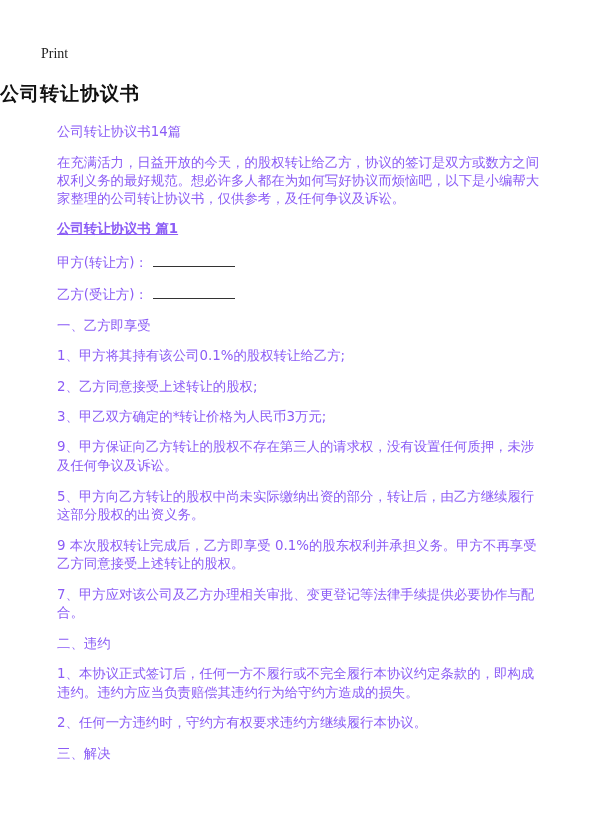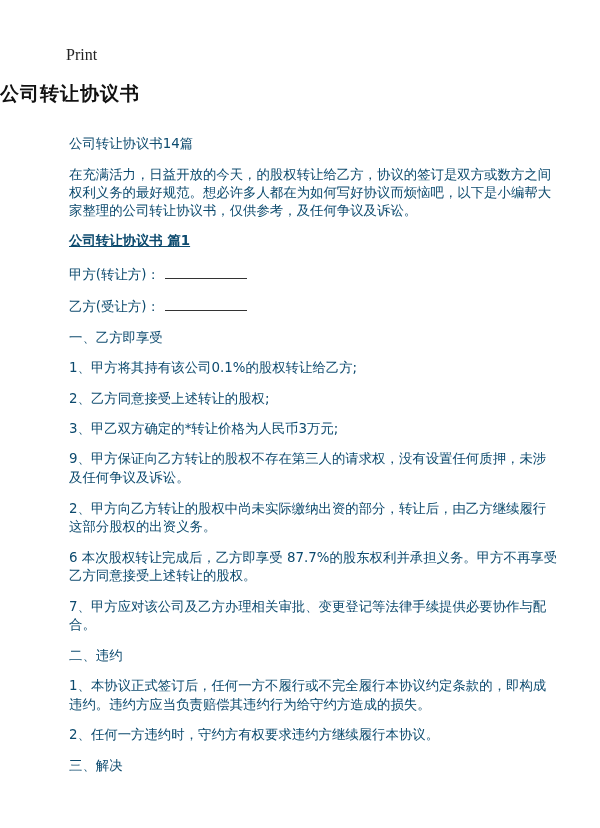--- a/index.html
+++ b/index.html
@@ -10,24 +10,24 @@
     body {
       width: 600px;
       height: 828px;
       position: relative;
       overflow: hidden;
       color: #1a1a1a;
       font-family: "DejaVu Sans", "Liberation Sans", sans-serif;
     }
     .print-link {
       position: absolute;
-      left: 66px;
+      left: 41px;
       top: 46px;
       font-family: "Liberation Serif", "DejaVu Serif", serif;
-      font-size: 16px;
+      font-size: 14px;
       color: #222;
       text-decoration: none;
       cursor: pointer;
     }
     .doc-title {
       position: absolute;
       left: 0;
       width: 600px;
       top: 81px;
       font-size: 19px;
@@ -35,22 +35,22 @@
       letter-spacing: 1px;
       margin: 0;
       color: #111;
     }
     .line {
       position: absolute;
       left: 53px;
       width: 495px;
       font-size: 13.4px;
       line-height: 18.5px;
-      margin: 16px;
-      color: #0c4a6e;
+      margin: 4px;
+      color: #8b5cf6;
       white-space: normal;
     }
     .line.bold { font-weight: bold; text-decoration: underline; }
     .blank {
       display: inline-block;
       width: 82px;
       border-bottom: 1px solid #333;
       height: 13px;
       vertical-align: baseline;
       margin-left: 5px;
@@ -86,26 +86,26 @@
 <p class="line" style="top:343px">1、甲方将其持有该公司0.1%的股权转让给乙方;</p>
 <p class="line" style="top:374px">2、乙方同意接受上述转让的股权;</p>
 <p class="line" style="top:404px">3、甲乙双方确定的*转让价格为人民币3万元;</p>
 
 <div>
   <p class="line" style="top:434px">9、甲方保证向乙方转让的股权不存在第三人的请求权，没有设置任何质押，未涉</p>
   <p class="line" style="top:453px">及任何争议及诉讼。</p>
 </div>
 
 <div>
-  <p class="line" style="top:484px">2、甲方向乙方转让的股权中尚未实际缴纳出资的部分，转让后，由乙方继续履行</p>
+  <p class="line" style="top:484px">5、甲方向乙方转让的股权中尚未实际缴纳出资的部分，转让后，由乙方继续履行</p>
   <p class="line" style="top:502px">这部分股权的出资义务。</p>
 </div>
 
 <div>
-  <p class="line" style="top:533px">6 本次股权转让完成后，乙方即享受 87.7%的股东权利并承担义务。甲方不再享受</p>
+  <p class="line" style="top:533px">9 本次股权转让完成后，乙方即享受 0.1%的股东权利并承担义务。甲方不再享受</p>
   <p class="line" style="top:551px">乙方同意接受上述转让的股权。</p>
 </div>
 
 <div>
   <p class="line" style="top:582px">7、甲方应对该公司及乙方办理相关审批、变更登记等法律手续提供必要协作与配</p>
   <p class="line" style="top:600px">合。</p>
 </div>
 
 <p class="line" style="top:631px">二、违约</p>
 

